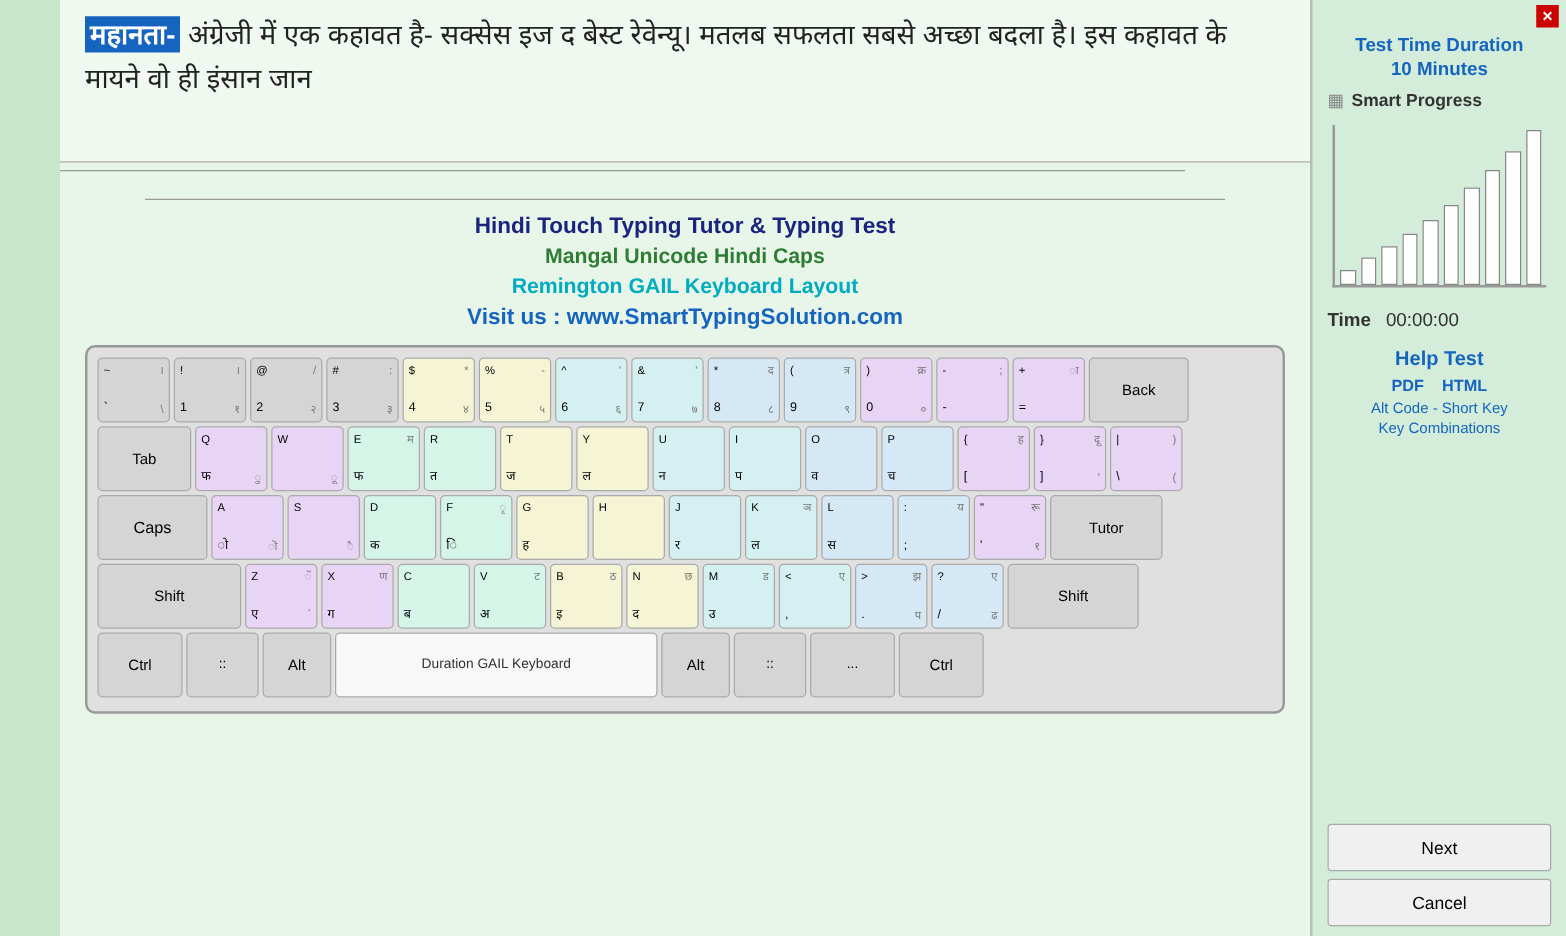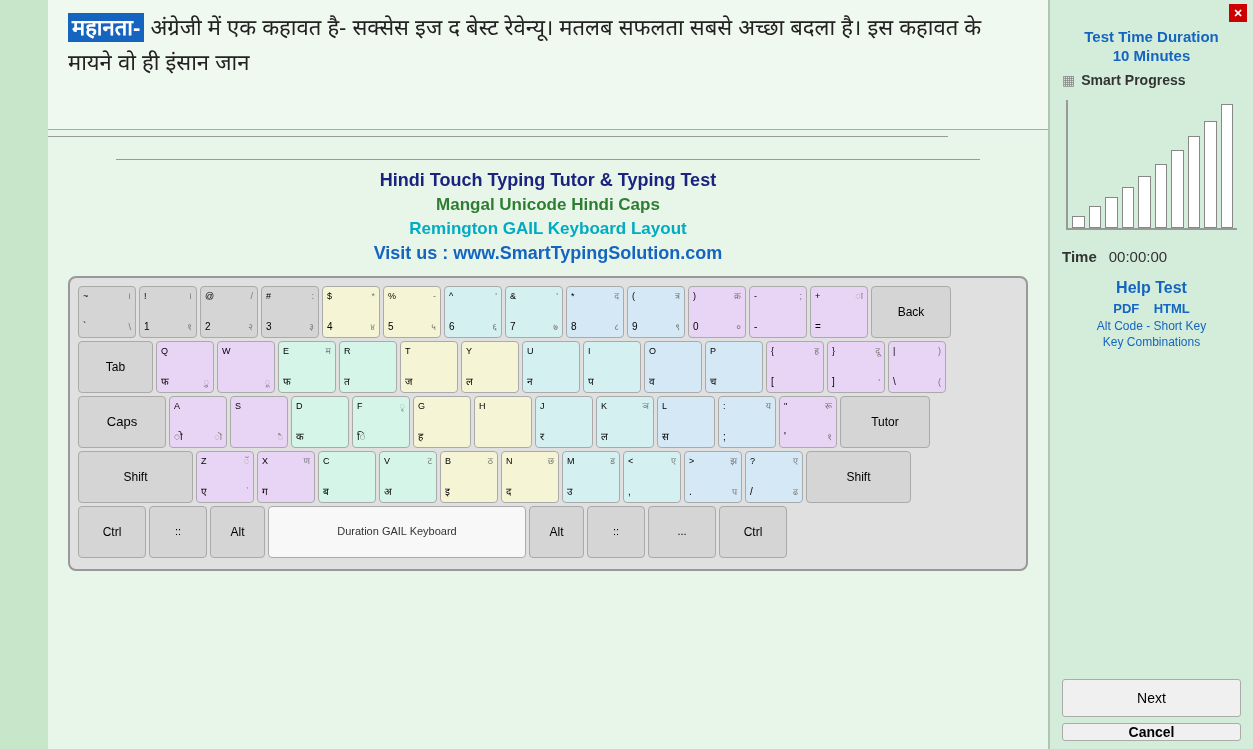--- a/index.html
+++ b/index.html
@@ -290,26 +290,27 @@
       border-radius: 3px;
       font-size: 14px;
       cursor: pointer;
       margin-bottom: 6px;
       font-weight: normal;
       color: #000;
     }
 
     .cancel-btn {
       width: 100%;
+      padding: 10px;
       background: #f0f0f0;
       border: 1px solid #aaa;
       border-radius: 3px;
       font-size: 14px;
       cursor: pointer;
-      font-weight: bold;
+      font-weight: normal;
       color: #000;
     }
 
     .key-two-col {
       display: grid;
       grid-template-columns: 1fr 1fr;
       width: 100%;
       height: 100%;
       padding: 2px;
     }

